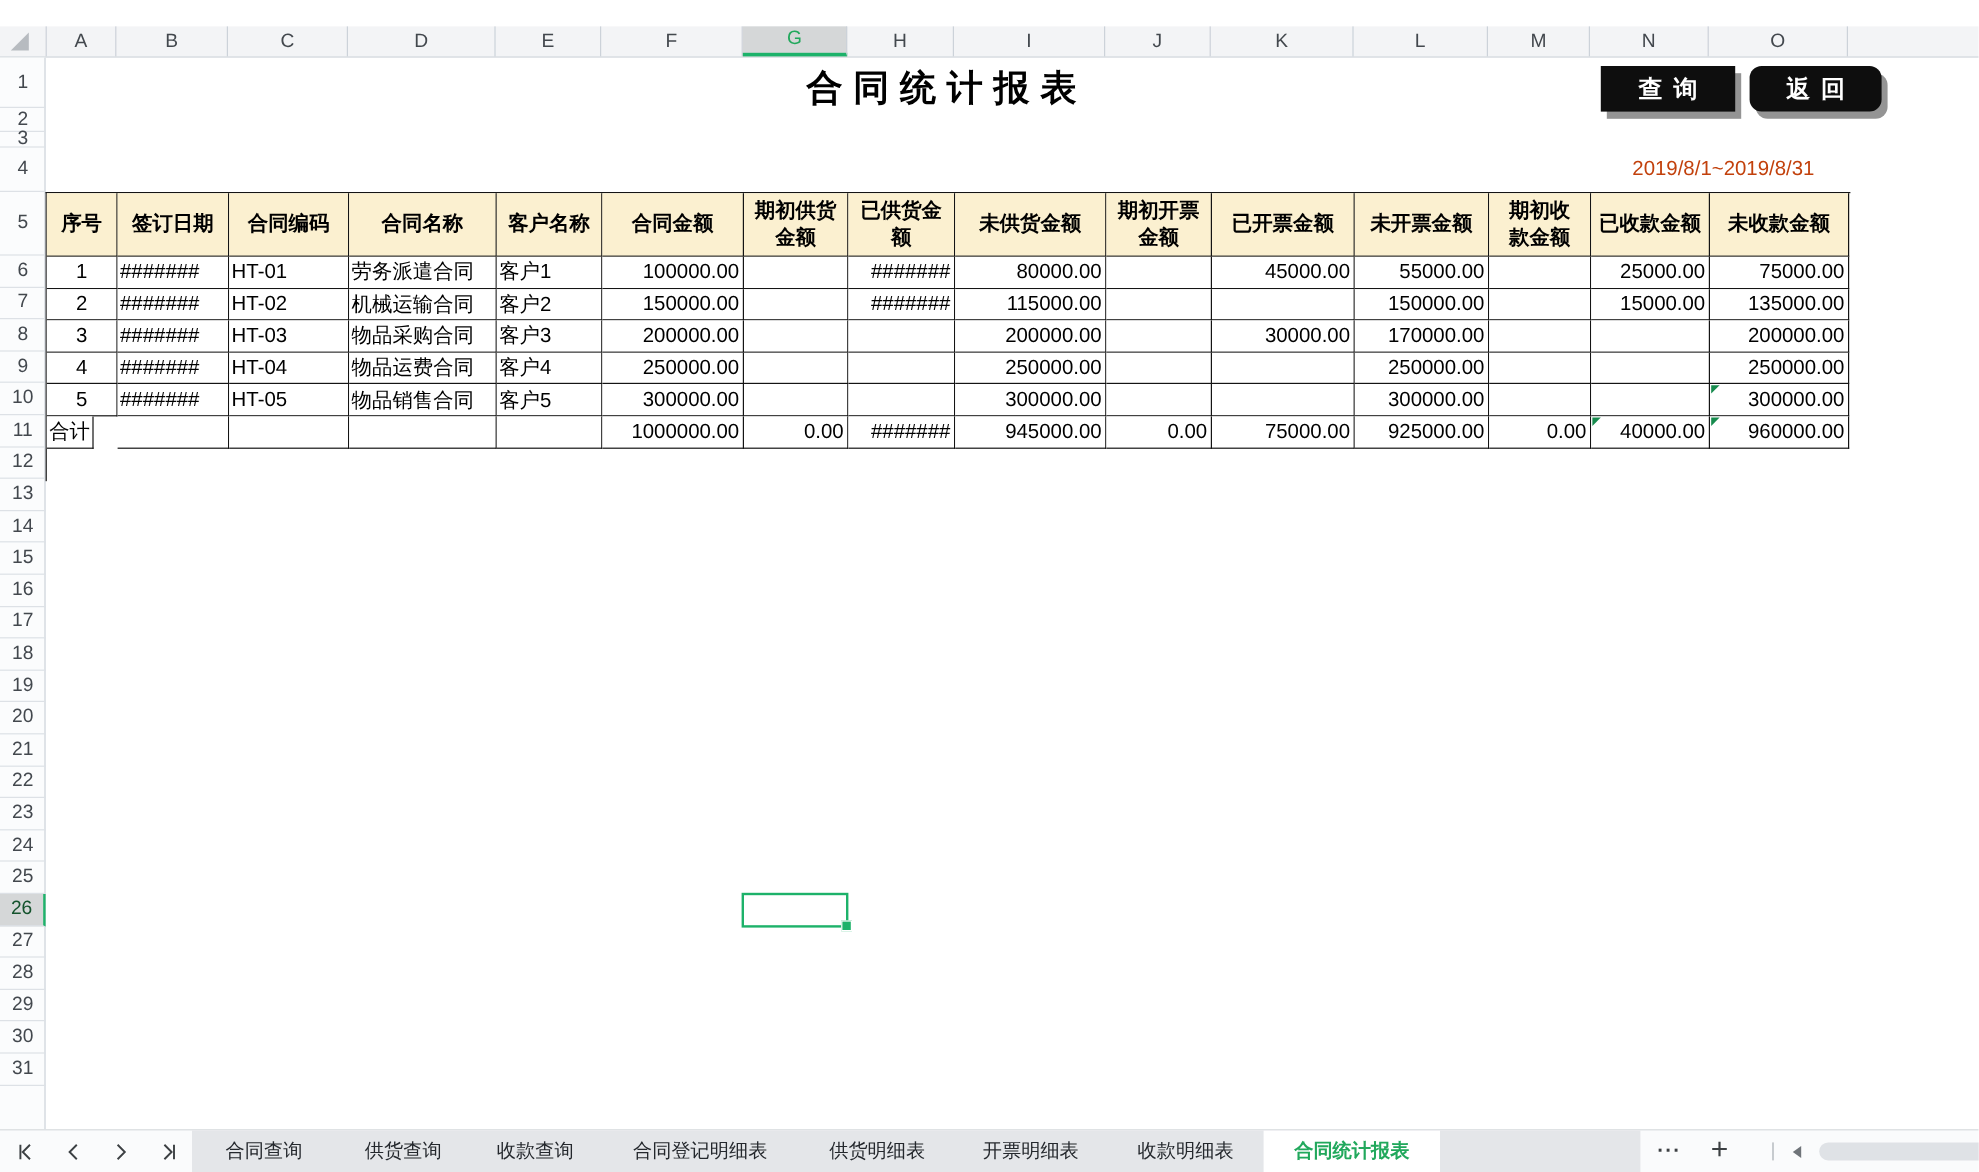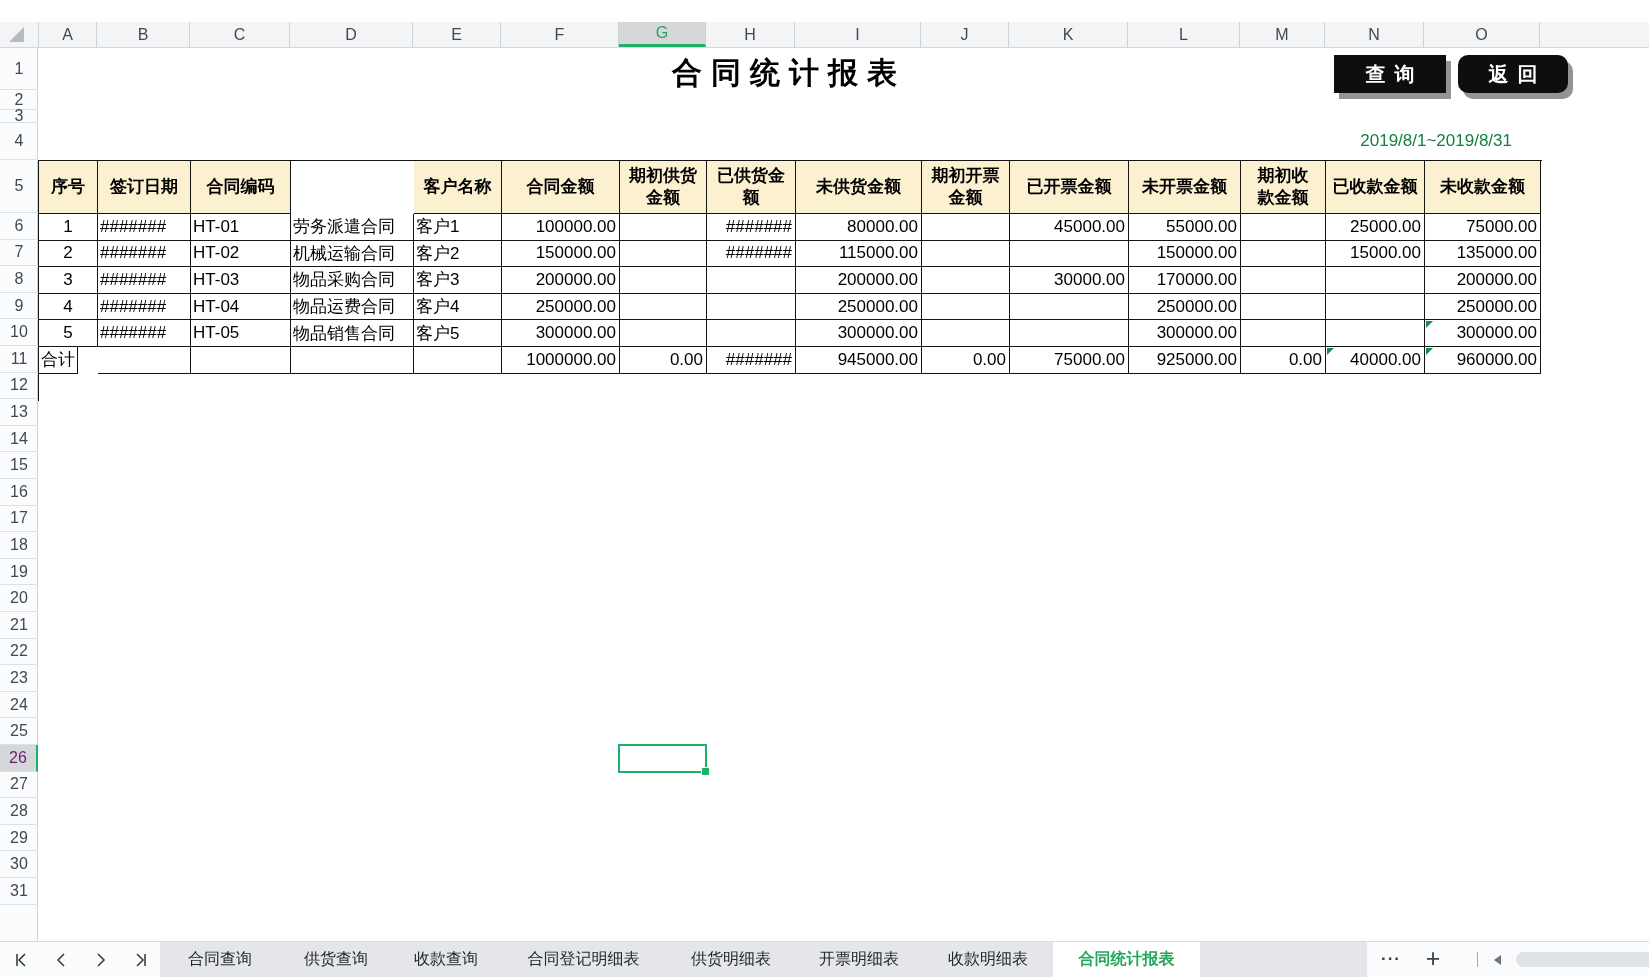--- a/index.html
+++ b/index.html
@@ -24,26 +24,26 @@
   .colh{position:absolute;top:0;height:25px;display:flex;align-items:center;justify-content:center;
         font-size:16px;color:#43484e;border-right:1px solid #ccd2d9;box-sizing:border-box;cursor:pointer;}
   .colh.first{border-left:1px solid #ccd2d9;}
   .colh.sel{background:#d5d7d8;color:#21a85c;border-bottom:3px solid #1db26a;}
 
   
   .rowstrip{position:absolute;left:0;top:48px;width:38px;height:893px;background:#fbfcfd;
             border-right:1px solid #ccd2d9;box-sizing:border-box;}
   .rowh{position:absolute;left:0;width:38px;display:flex;align-items:center;justify-content:center;
         font-size:16px;color:#43484e;border-bottom:1px solid #dde1e6;box-sizing:border-box;cursor:pointer;}
-  .rowh.sel{background:#d5d7d8;color:#701a75;border-right:2px solid #1db26a;}
+  .rowh.sel{background:#d5d7d8;color:#14532d;border-right:2px solid #1db26a;}
 
   
   .title{position:absolute;left:38px;top:53px;width:1502px;text-align:center;
          font-size:30px;font-weight:bold;letter-spacing:9px;color:#000;}
-  .daterange{position:absolute;top:131px;left:1200px;width:312px;text-align:right;font-size:17px;color:#15803d;}
+  .daterange{position:absolute;top:131px;left:1200px;width:312px;text-align:right;font-size:17px;color:#c2410c;}
   .btn{position:absolute;top:55px;height:38px;background:#0e0e0e;color:#fff;font-size:20px;font-weight:bold;
        display:flex;align-items:center;justify-content:center;letter-spacing:9px;padding-left:9px;
        box-sizing:border-box;box-shadow:5px 6px 0 rgba(0,0,0,.42);cursor:pointer;}
   #btn-query{left:1334px;width:112px;}
   #btn-back{left:1458px;width:110px;border-radius:10px;}
 
   .tbl{position:absolute;left:38px;top:160px;width:1503px;height:240px;
        border-left:1px solid #141414;border-top:1px solid #141414;box-sizing:content-box;}
   .cell{position:absolute;box-sizing:border-box;border-right:1px solid #141414;border-bottom:1px solid #141414;
         font-size:17px;color:#000;display:flex;align-items:center;overflow:hidden;background:#fff;}
@@ -139,20 +139,21 @@
 
   <div class="title">合同统计报表</div>
   <div class="btn" id="btn-query">查询</div>
   <div class="btn" id="btn-back">返回</div>
   <div class="daterange">2019/8/1~2019/8/31</div>
 
   <div class="tbl" id="tbl">
       <div class="cell hdr" style="left: 0px; top: 0px; width: 59px; height: 53px;">序号</div>
       <div class="cell hdr" style="left: 59px; top: 0px; width: 93px; height: 53px;">签订日期</div>
       <div class="cell hdr" style="left: 152px; top: 0px; width: 100px; height: 53px;">合同编码</div>
+      <div class="cell hdr" style="left: 252px; top: 0px; width: 123px; height: 53px;">合同名称</div>
       <div class="cell hdr" style="left: 375px; top: 0px; width: 88px; height: 53px;">客户名称</div>
       <div class="cell hdr" style="left: 463px; top: 0px; width: 118px; height: 53px;">合同金额</div>
       <div class="cell hdr" style="left: 581px; top: 0px; width: 87px; height: 53px;">期初供货
 金额</div>
       <div class="cell hdr" style="left: 668px; top: 0px; width: 89px; height: 53px;">已供货金
 额</div>
       <div class="cell hdr" style="left: 757px; top: 0px; width: 126px; height: 53px;">未供货金额</div>
       <div class="cell hdr" style="left: 883px; top: 0px; width: 88px; height: 53px;">期初开票
 金额</div>
       <div class="cell hdr" style="left: 971px; top: 0px; width: 119px; height: 53px;">已开票金额</div>

